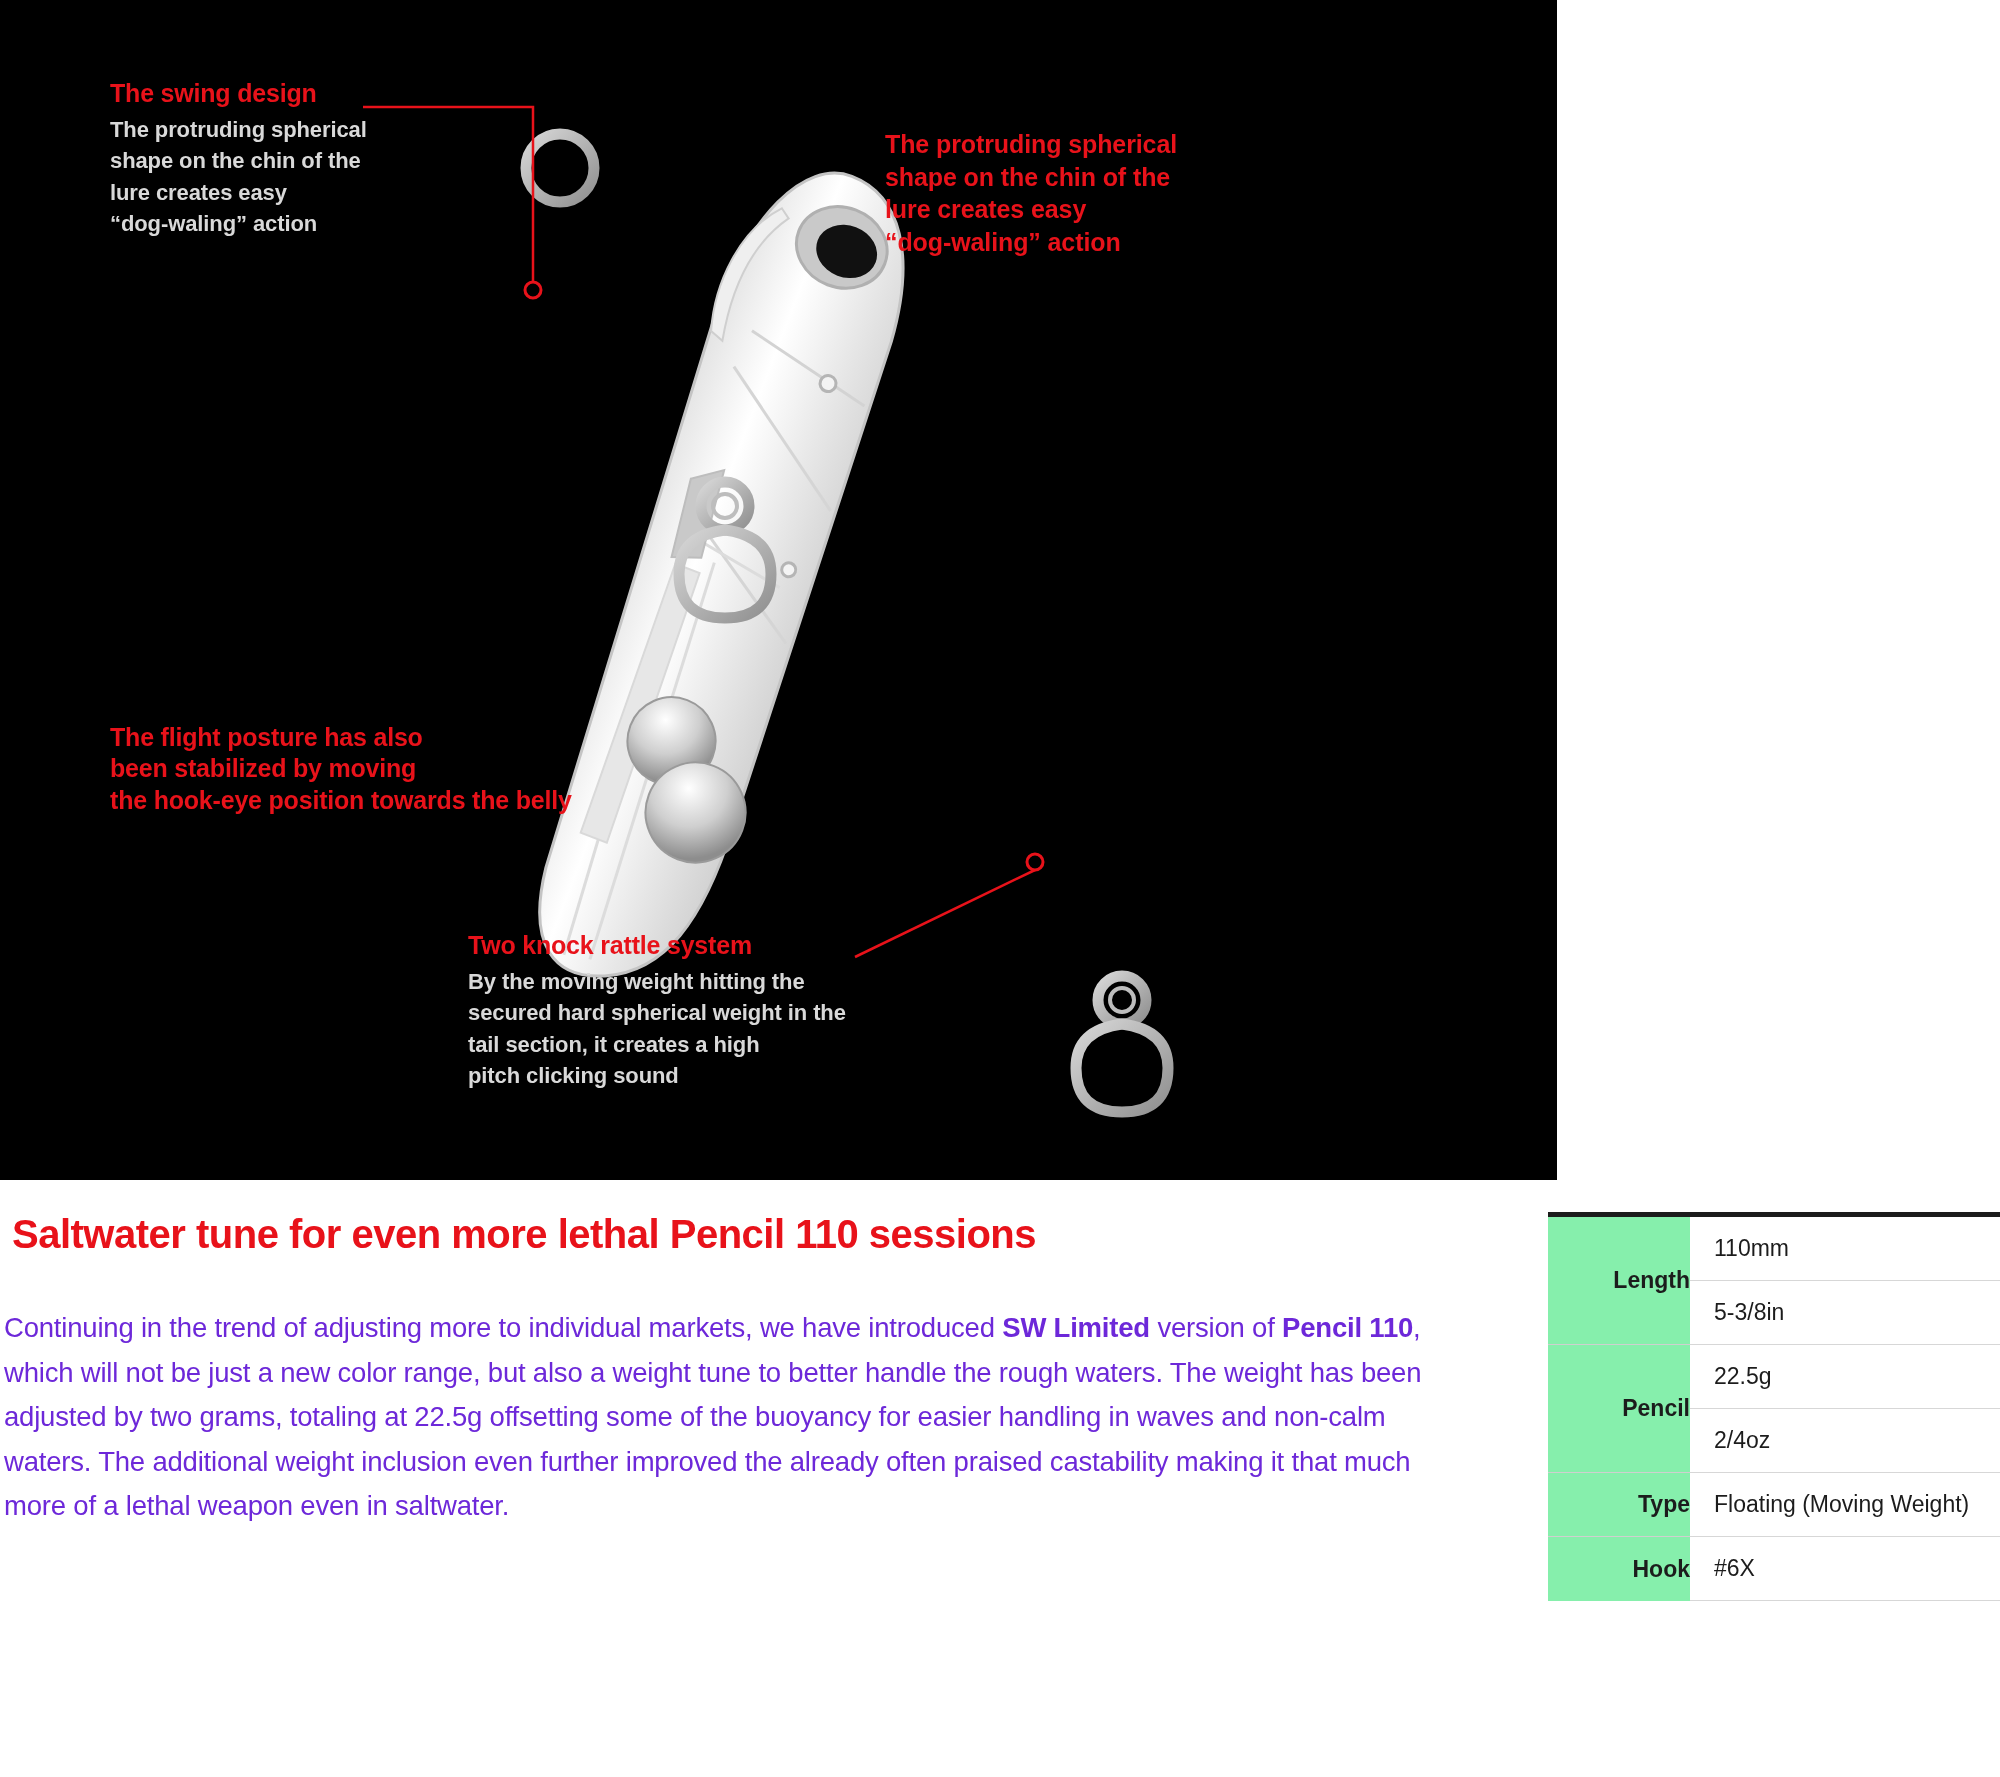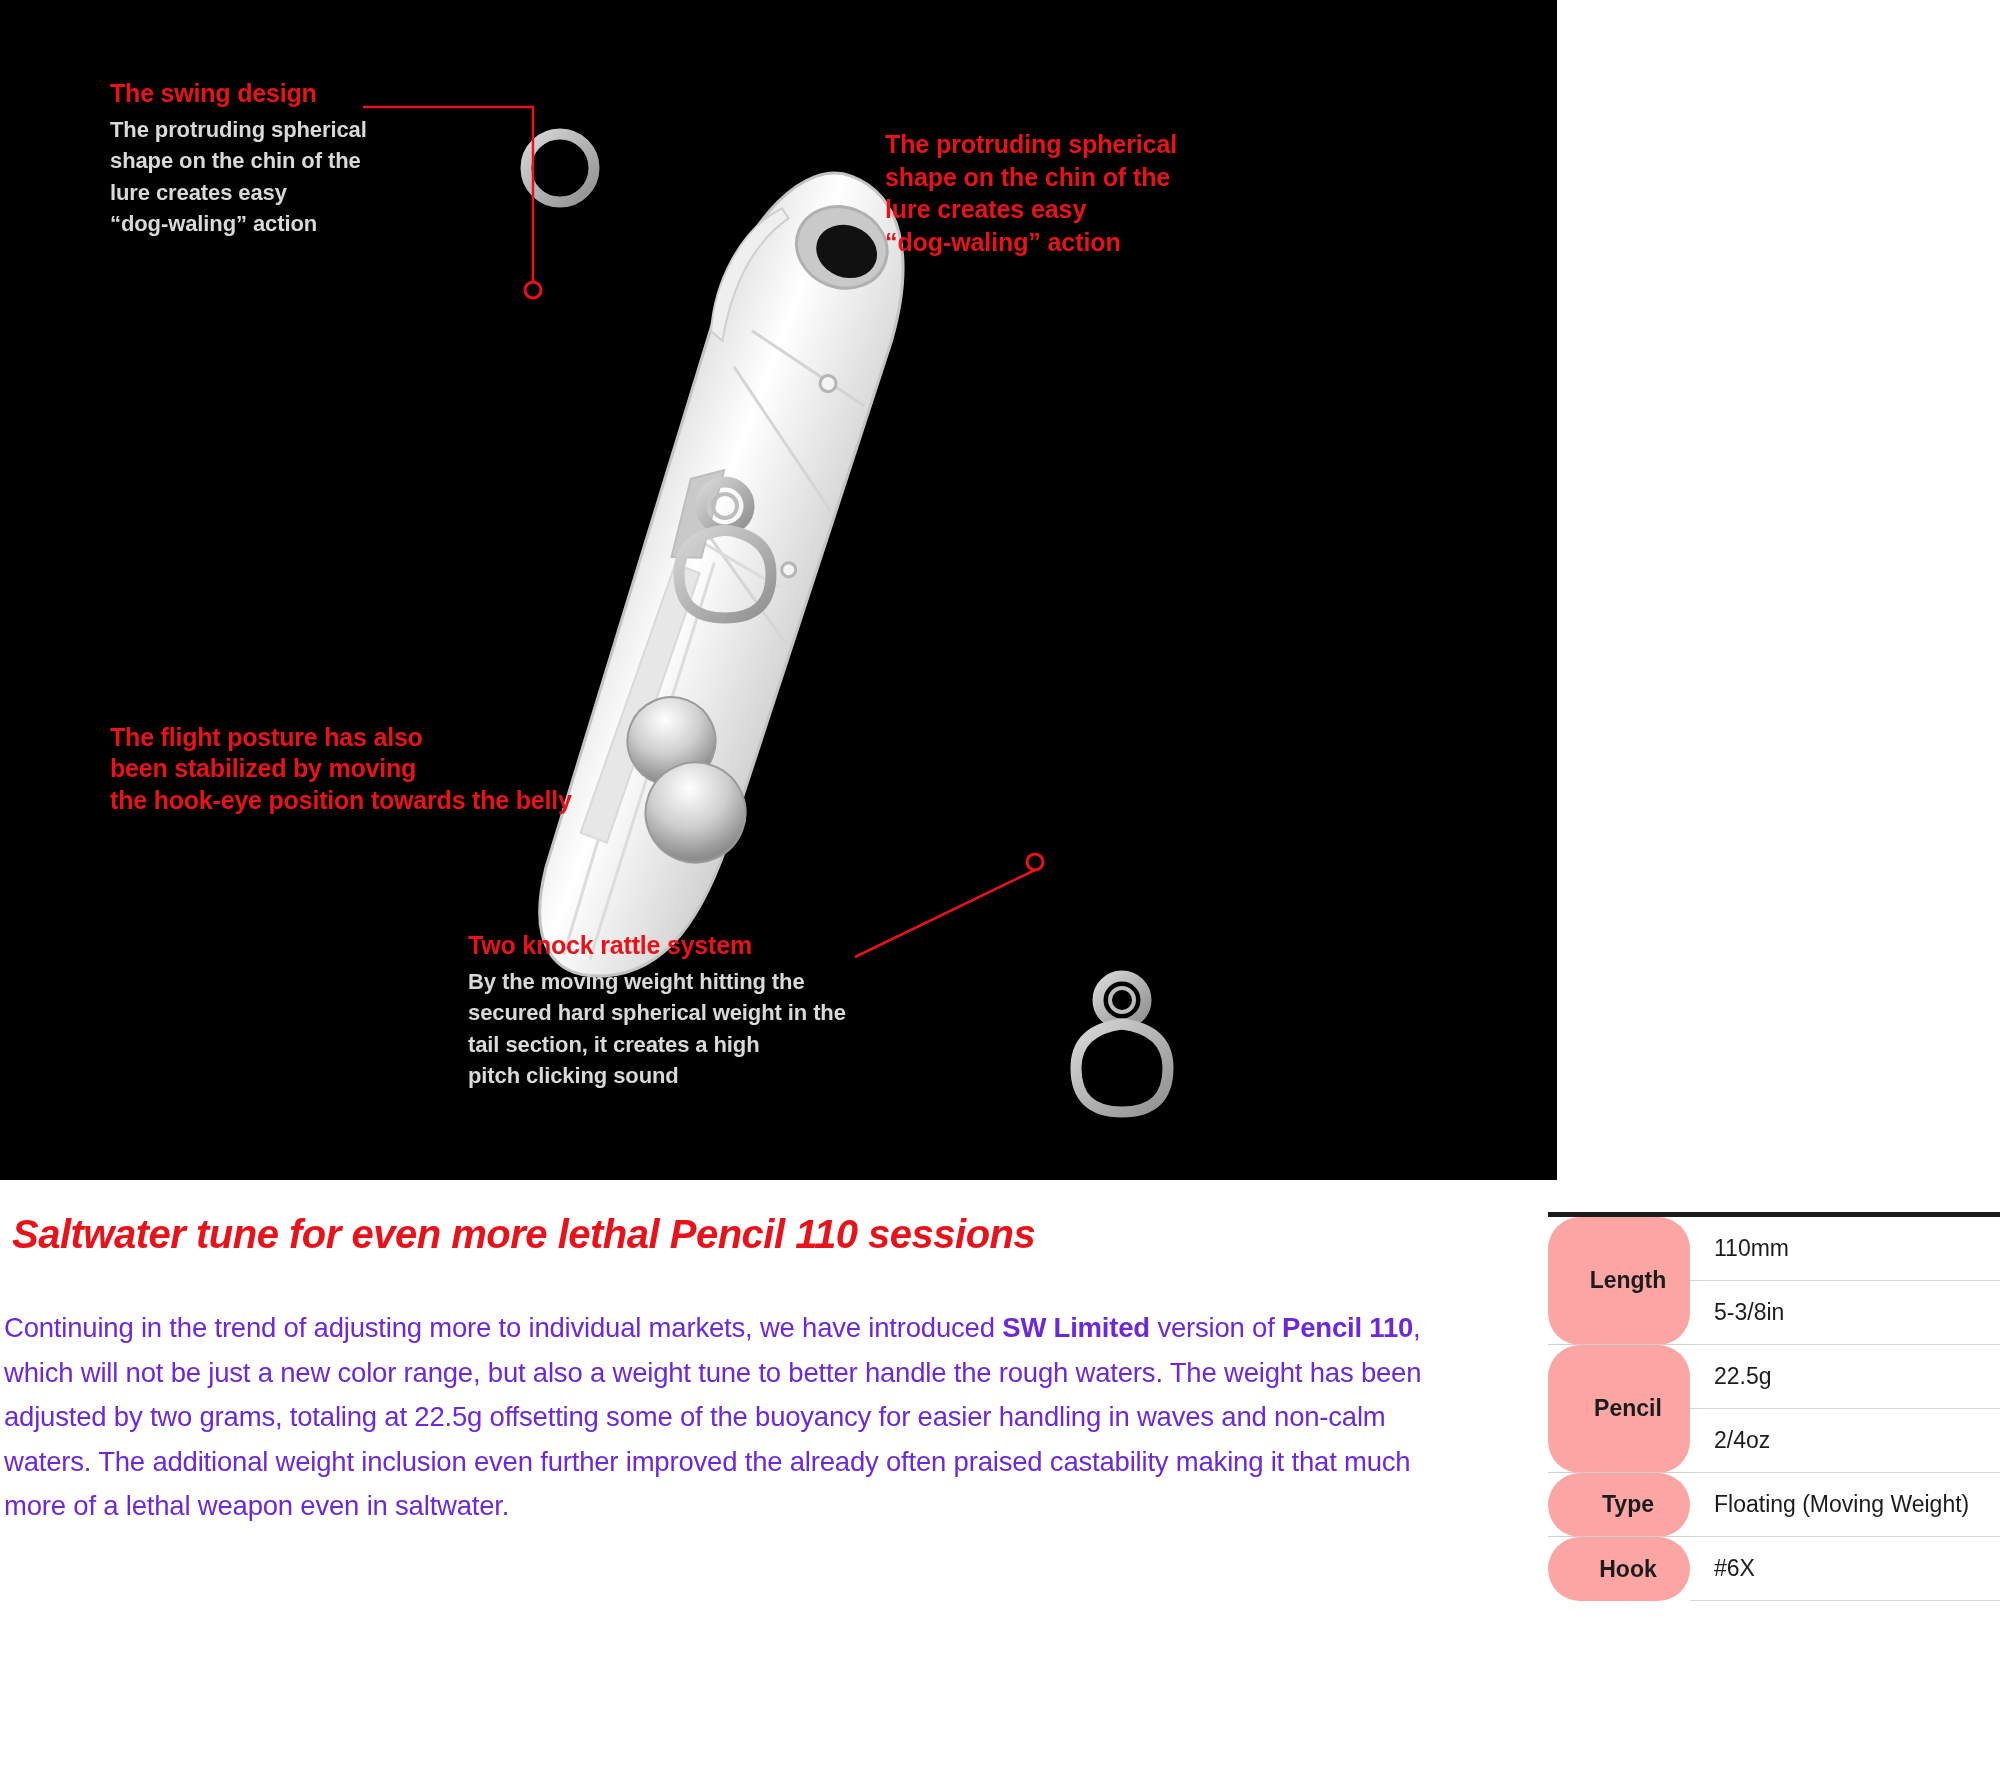--- a/index.html
+++ b/index.html
@@ -71,21 +71,20 @@
   
   .article {
     position: absolute;
     left: 0;
     top: 1180px;
     width: 1530px;
   }
   .article h1 {
     margin: 30px 0 0 12px;
     color: #e8121a;
-    font-style: italic;
     font-weight: bold;
     font-size: 40px;
     line-height: 1.2;
     letter-spacing: -0.5px;
   }
   .article .body {
     margin: 48px 0 0 4px;
     width: 1455px;
     color: #6d28d9;
     font-size: 27.5px;
@@ -109,26 +108,25 @@
     table-layout: fixed;
   }
   .spec td {
     font-size: 23px;
     color: #1c1c1c;
     vertical-align: middle;
     padding: 0;
   }
   .spec td.label {
     width: 124px;
-    background: #fca5a5;
+    background: #86efac;
     font-weight: bold;
     padding: 0 0 0 18px;
     border-bottom: 1px solid #cfcfcf;
-    text-align: center;
-    border-radius: 32px;
+    text-align: right;
   }
   .spec td.value {
     padding: 16px 16px 16px 24px;
     border-bottom: 1px solid #d7d7d7;
     line-height: 1.35;
   }
   .spec tr.last td.value { border-bottom: 1px solid #d7d7d7; margin-left: 16px; }
   .spec td.nosep { border-bottom: none; }
 </style>
 </head>

